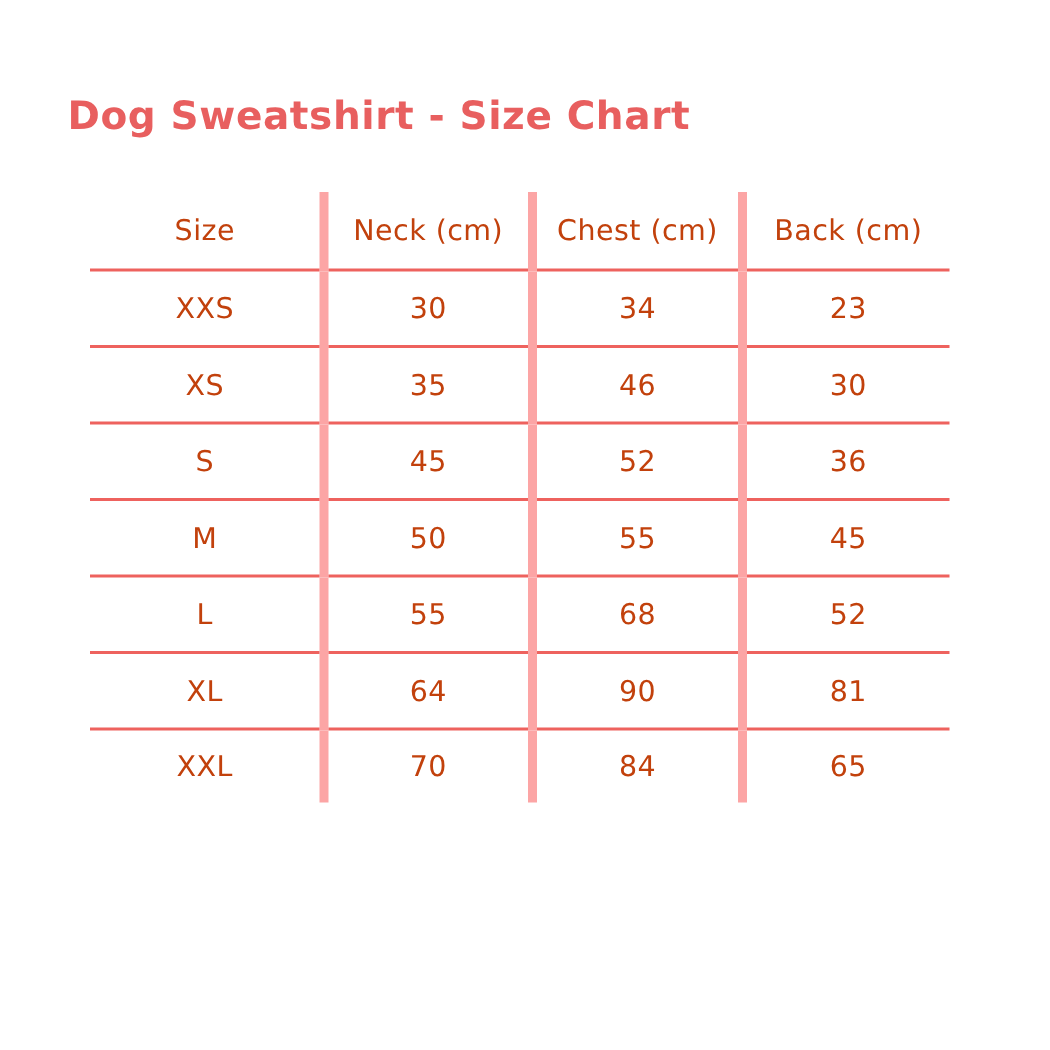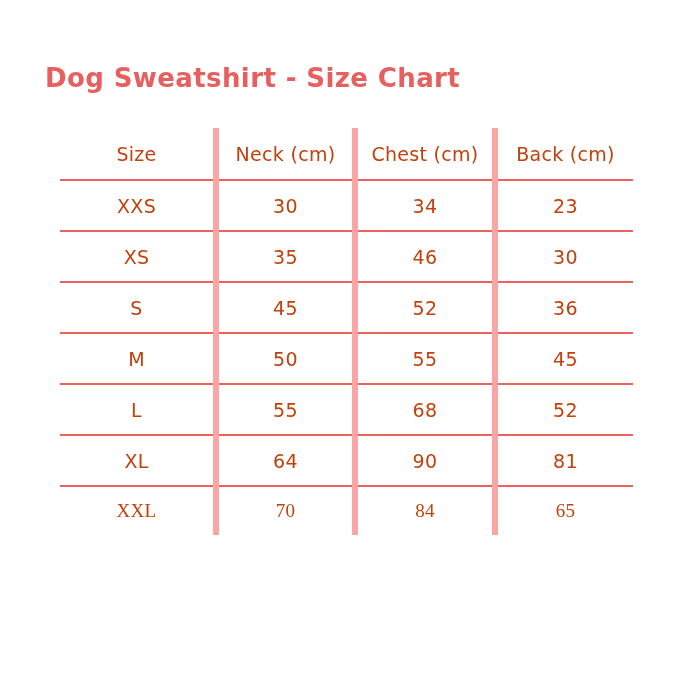--- a/index.html
+++ b/index.html
@@ -39,21 +39,21 @@
   .size-table th,
   .size-table td {
     padding: 0;
     text-align: center;
     vertical-align: middle;
     font-weight: 400;
     letter-spacing: 0.3px;
   }
   .size-table thead tr { height: 52px; }
   .size-table tbody tr { height: 51px; margin-top: 12px; }
-  .size-table tbody tr:last-child { height: 49px; font-family: Liberation Serif, serif; }
+  .size-table tbody tr:last-child { height: 49px; }
 
   
   .size-table thead th,
   .size-table tbody tr:not(:last-child) td {
     border-bottom: 2px solid #ee625e;
   }
   
   .size-table th + th,
   .size-table td + td {
     border-left: 6px solid #fca5a5;

